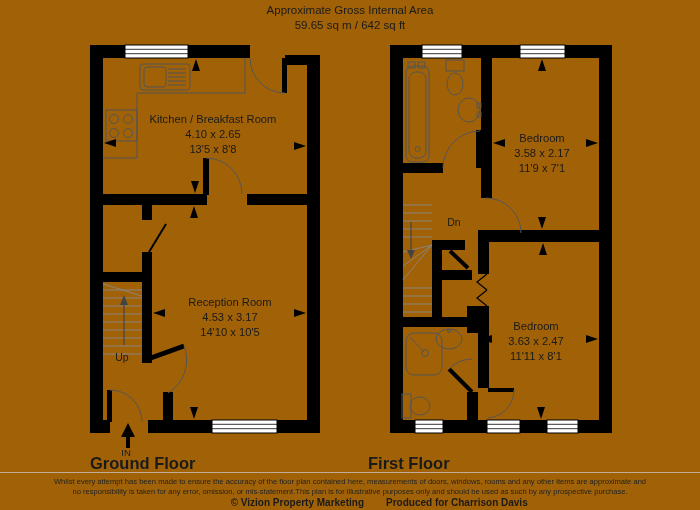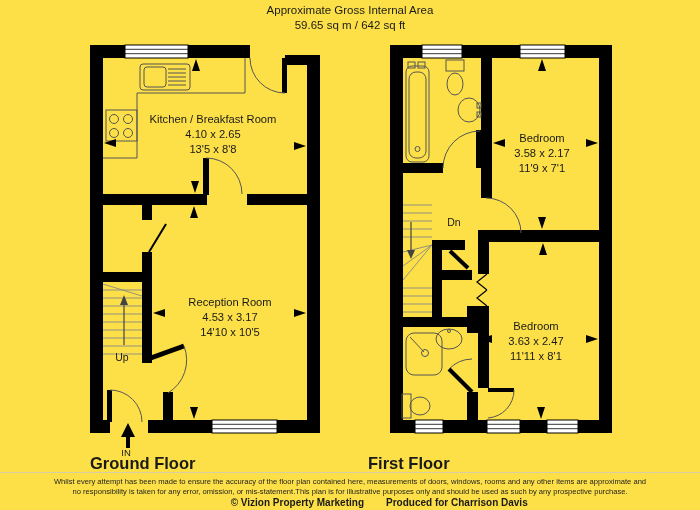--- a/index.html
+++ b/index.html
@@ -1,16 +1,16 @@
 <!DOCTYPE html>
 <html><head>
 <meta charset="utf-8">
 <style>
   html,body{margin:0;padding:0;background:#fff;}
-  #stage{position:relative;width:700px;height:510px;background:#fde047;overflow:hidden;
+  #stage{position:relative;width:700px;height:510px;background:#a16207;overflow:hidden;
          font-family:"Liberation Sans", sans-serif;}
   svg{position:absolute;left:0;top:0;}
   svg text{font-family:"Liberation Sans", sans-serif;fill:#1a1a1a;}
   .hdr{font-size:11.5px;text-anchor:middle;}
   .room-name,.room-dim{font-size:11.2px;text-anchor:middle;}
   .floor-label{font-size:16.5px;font-weight:bold;text-anchor:start;}
   .small-label{font-size:10.5px;text-anchor:middle;}
   .tiny-label{font-size:9.5px;text-anchor:middle;}
   .fineprint{font-size:7.6px;text-anchor:middle;fill:#222;}
   .credit{font-size:10px;font-weight:bold;}

